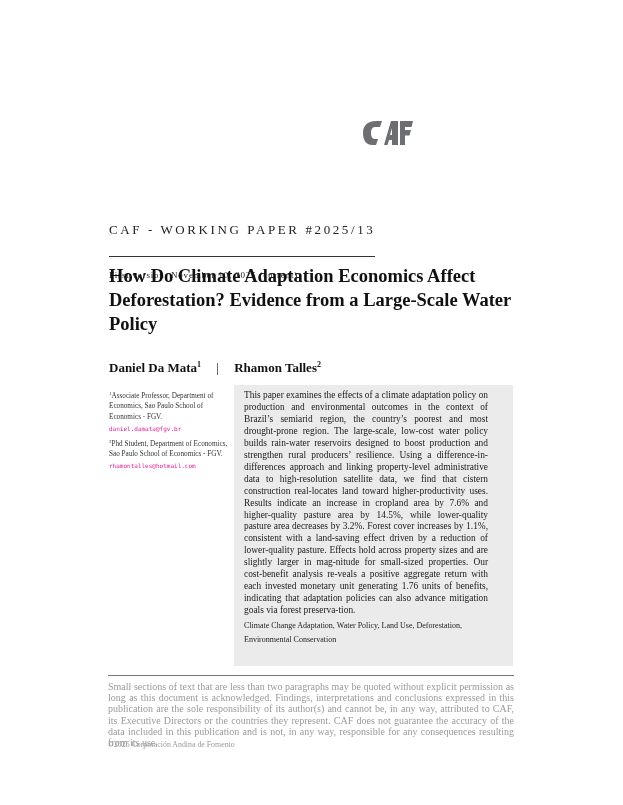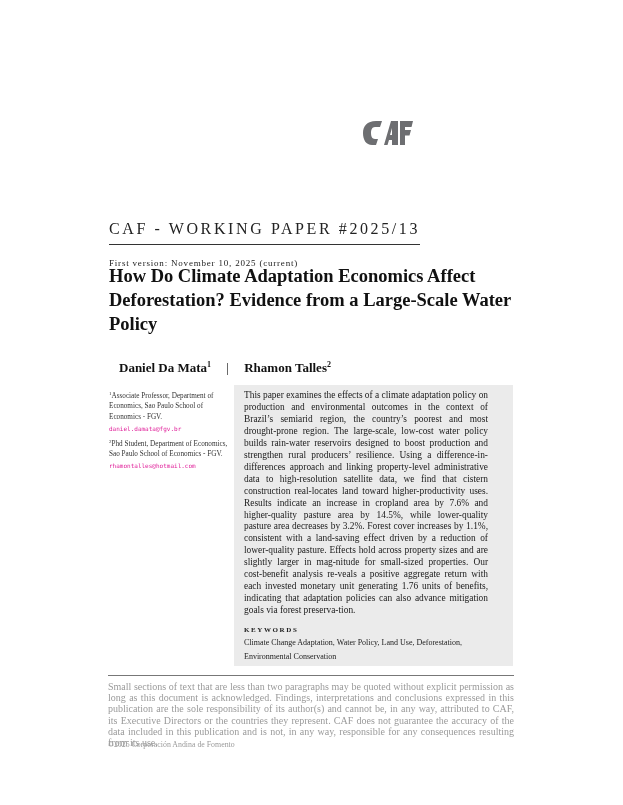--- a/index.html
+++ b/index.html
@@ -11,31 +11,31 @@
   .logo-mark { width: 52px; height: 26px; }
   .logo-text {
     margin-left: 6px; font-family: "DejaVu Sans", "Liberation Sans", sans-serif;
     font-size: 6.6px; line-height: 9px; letter-spacing: 0.4px; color: #6d6e71;
   }
   .logo-text .l1 { font-weight: normal; color: #8a8b8e; }
   .logo-text .l2, .logo-text .l3 { font-weight: bold; color: #6d6e71; }
 
   .wp-header { position: absolute; left: 109px; top: 220px; }
   .wp-title {
-    font-size: 16px; letter-spacing: 2.6px; color: #222; padding-bottom: 6px;
+    font-size: 13px; letter-spacing: 2.6px; color: #222; padding-bottom: 18px;
     border-bottom: 1.2px solid #333; display: inline-block;
   }
   .wp-version { font-size: 9px; letter-spacing: 0.8px; color: #222; margin-top: 13px; }
 
   .title {
     position: absolute; left: 109px; top: 264px; width: 420px;
     font-size: 18.5px; font-weight: bold; line-height: 24px; color: #111;
   }
   .authors {
-    position: absolute; left: 119px; top: 360px; font-size: 13px; font-weight: bold; color: #111;
+    position: absolute; left: 109px; top: 360px; font-size: 13px; font-weight: bold; color: #111;
   }
   .authors sup { font-size: 8px; vertical-align: 5px; }
   .authors .sep { font-weight: normal; margin: 0 12px; }
 
   .affils {
     position: absolute; left: 109px; top: 389px; width: 120px;
     font-size: 7.2px; line-height: 10.4px; color: #333;
   }
   .affils sup { font-size: 5px; vertical-align: 3px; }
   .affils .email {
@@ -102,19 +102,18 @@
     <div class="email">daniel.damata@fgv.br</div>
   </div>
   <div class="affil">
     <sup>2</sup><span>Phd Student, Department of Economics, Sao Paulo School of Economics - FGV.</span>
     <div class="email">rhamontalles@hotmail.com</div>
   </div>
 </div>
 
 <div class="abstract">
   <p>This paper examines the effects of a climate adaptation policy on production and environmental outcomes in the context of Brazil’s semiarid region, the country’s poorest and most drought-prone region. The large-scale, low-cost water policy builds rain-water reservoirs designed to boost production and strengthen rural producers’ resilience. Using a difference-in-differences approach and linking property-level administrative data to high-resolution satellite data, we find that cistern construction real-locates land toward higher-productivity uses. Results indicate an increase in cropland area by 7.6% and higher-quality pasture area by 14.5%, while lower-quality pasture area decreases by 3.2%. Forest cover increases by 1.1%, consistent with a land-saving effect driven by a reduction of lower-quality pasture. Effects hold across property sizes and are slightly larger in mag-nitude for small-sized properties. Our cost-benefit analysis re-veals a positive aggregate return with each invested monetary unit generating 1.76 units of benefits, indicating that adaptation policies can also advance mitigation goals via forest preserva-tion.</p>
-  <div class="kw-label">KEYWORDS</div>
   <div class="kw-text">Climate Change Adaptation, Water Policy, Land Use, Deforestation, Environmental Conservation</div>
 </div>
 
 <div class="footer-rule"></div>
 <div class="disclaimer">Small sections of text that are less than two paragraphs may be quoted without explicit permission as long as this document is acknowledged. Findings, interpretations and conclusions expressed in this publication are the sole responsibility of its author(s) and cannot be, in any way, attributed to CAF, its Executive Directors or the countries they represent. CAF does not guarantee the accuracy of the data included in this publication and is not, in any way, responsible for any consequences resulting from its use.</div>
 <div class="copyright">©2025 Corporación Andina de Fomento</div>
 
 </body></html>

